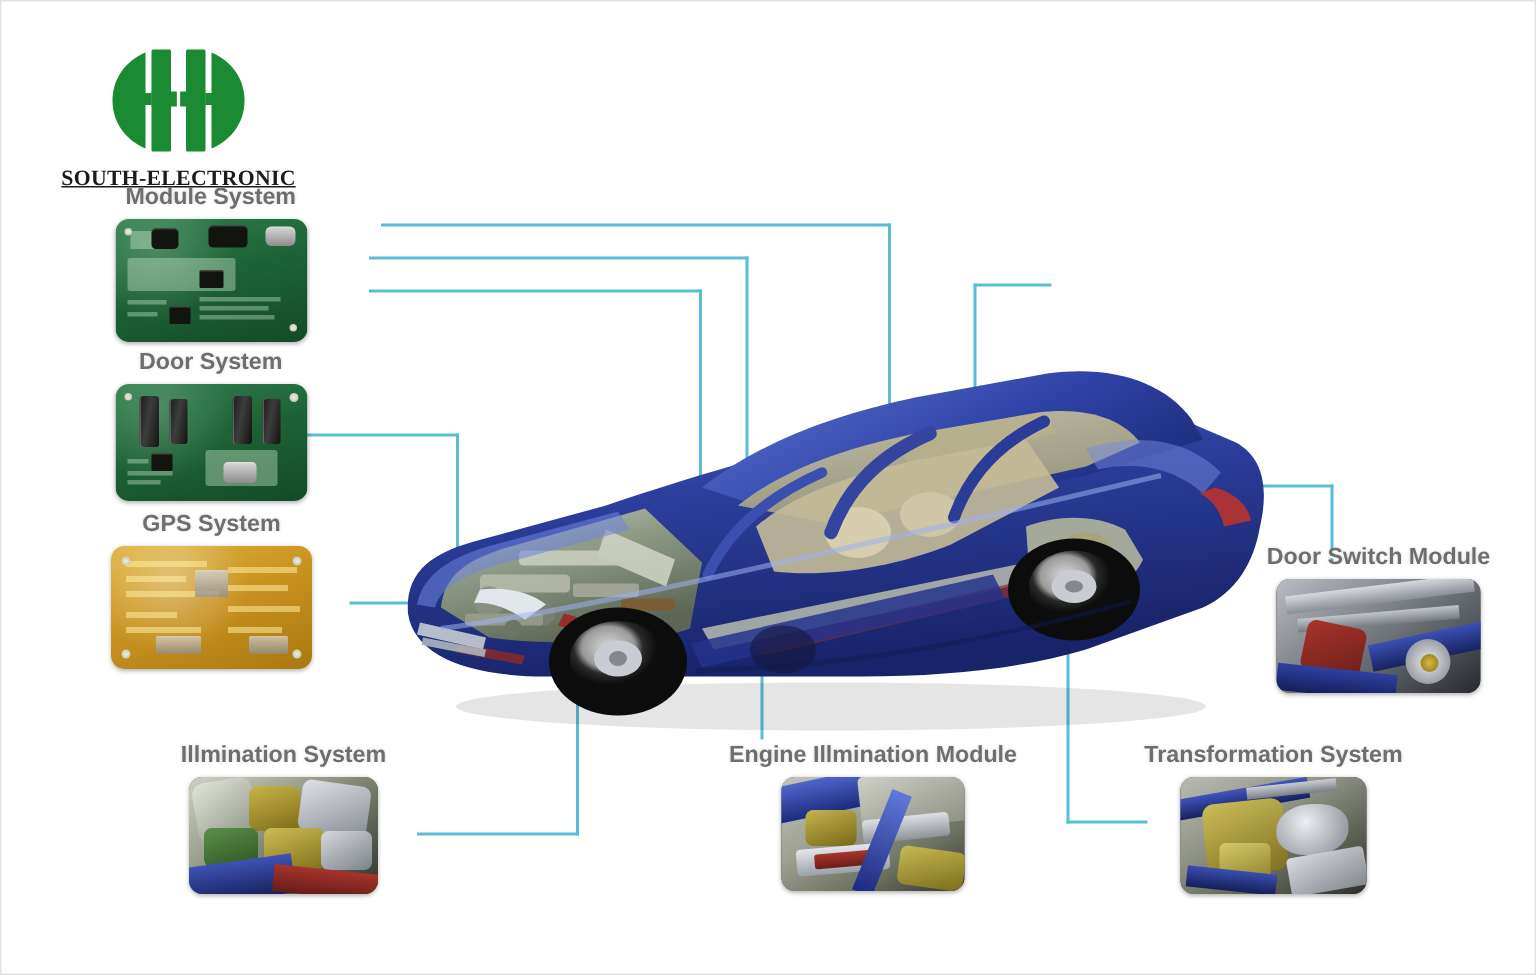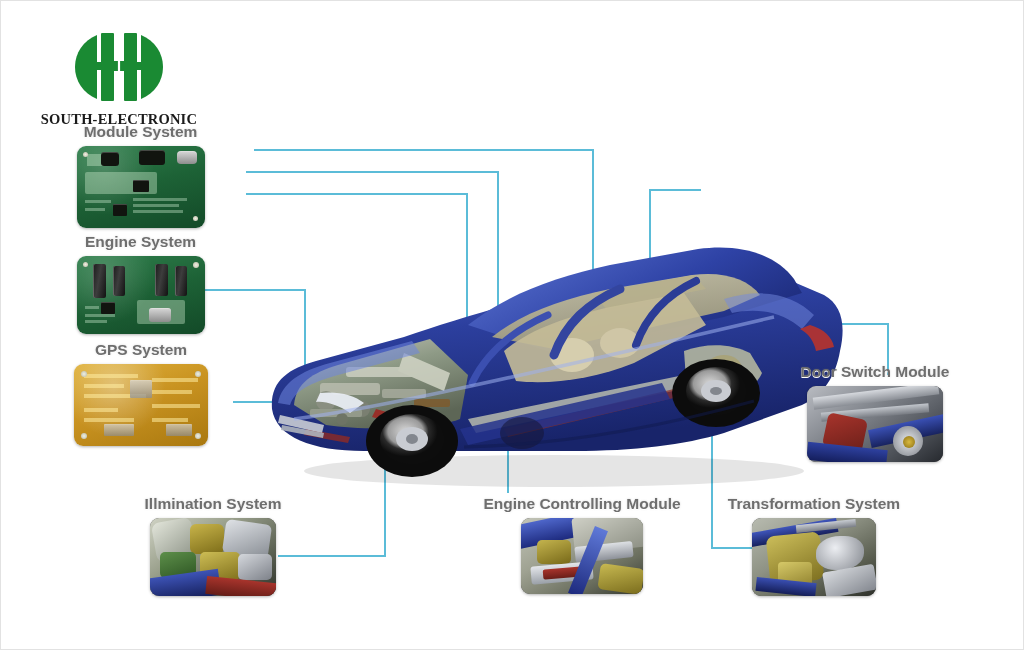--- a/index.html
+++ b/index.html
@@ -14,21 +14,21 @@
     border:1px solid #e2e2e2;
   }
 
   
   #brand { position:absolute; left:28px; top:28px; width:180px; }
   #logo-mark { width:104px; height:76px; margin:0 auto; position:relative; }
   #brand-name {
     margin-top:6px; text-align:center;
     font-family:"Liberation Serif", serif;
     font-weight:bold; font-size:14.5px; letter-spacing:.2px;
-    color:#1b1b1b; white-space:nowrap;
+    color:#1b1b1b; white-space:nowrap;text-decoration:underline;
   }
 
   
   .callout { position:absolute; }
   .callout .cap {
     font-size:15.5px; font-weight:bold; color:#6e6e6e;
     text-shadow:0 1px 0 #ffffff, 0 0 2px rgba(120,120,120,.35);
     white-space:nowrap; margin-bottom:5px;
   }
   .callout.ctr .cap { text-align:center; }
@@ -259,21 +259,21 @@
         <div class="chip" style="left:36px; top:58px; width:14px; height:12px;"></div>
         <div class="pad" style="left:6px;  top:6px;  width:5px; height:5px;"></div>
         <div class="pad" style="left:116px;top:70px; width:5px; height:5px;"></div>
         <div class="trace" style="left:8px; top:54px; width:26px; height:3px;"></div>
         <div class="trace" style="left:8px; top:62px; width:20px; height:3px;"></div>
       </div>
     </div>
   </div>
 
   <div class="callout ctr" style="left:72px; top:232px; width:135px;">
-    <div class="cap">Engine System</div>
+    <div class="cap">Door System</div>
     <div class="thumb pcb-green" style="width:128px; height:78px; margin:0 auto;">
       <div class="noise">
         <div class="cap-can" style="left:16px; top:8px;  width:13px; height:34px;"></div>
         <div class="cap-can" style="left:36px; top:10px; width:12px; height:30px;"></div>
         <div class="cap-can" style="left:78px; top:8px;  width:13px; height:32px;"></div>
         <div class="cap-can" style="left:98px; top:10px; width:12px; height:30px;"></div>
         <div class="trace g" style="left:60px; top:44px; width:48px; height:24px; border-radius:2px;"></div>
         <div class="chip silver" style="left:72px; top:52px; width:22px; height:14px; border-radius:3px;"></div>
         <div class="chip" style="left:24px; top:46px; width:14px; height:12px;"></div>
         <div class="trace" style="left:8px;  top:50px; width:14px; height:3px;"></div>
@@ -303,21 +303,21 @@
         <div class="chip silver" style="left:92px; top:60px; width:26px; height:12px; opacity:.7;"></div>
         <div class="pad" style="left:7px;   top:7px;  width:6px; height:6px;"></div>
         <div class="pad" style="left:121px; top:7px;  width:6px; height:6px;"></div>
         <div class="pad" style="left:7px;   top:69px; width:6px; height:6px;"></div>
         <div class="pad" style="left:121px; top:69px; width:6px; height:6px;"></div>
       </div>
     </div>
   </div>
 
 
-  <div class="callout ctr" style="left:784px; top:362px; width:180px;">
+  <div class="callout ctr" style="left:828px; top:362px; width:180px;">
     <div class="cap">Door Switch Module</div>
     <div class="thumb" style="width:136px; height:76px; margin:0 auto;">
       <div class="ph" style="background:linear-gradient(145deg,#b9bcc2 0%,#7f838a 40%,#4d5158 75%,#26292e 100%);">
         <div class="band" style="left:6px;  top:4px;  width:126px; height:12px;
              background:linear-gradient(180deg,#d6d9de,#8a8e95); transform:rotate(-7deg);"></div>
         <div class="band" style="left:14px; top:22px; width:108px; height:9px;
              background:linear-gradient(180deg,#c2c6cc,#767a81); transform:rotate(-5deg);"></div>
         <div class="band" style="left:18px; top:30px; width:40px; height:34px;
              background:linear-gradient(150deg,#a8342c,#6b1f19); transform:rotate(12deg); border-radius:6px;"></div>
         <div class="band" style="left:62px; top:36px; width:78px; height:18px;
@@ -325,21 +325,21 @@
         <div class="band" style="left:86px; top:40px; width:30px; height:30px;
              background:radial-gradient(circle,#e6e8ec,#7b7f86); border-radius:50%;"></div>
         <div class="band" style="left:96px; top:50px; width:12px; height:12px;
              background:radial-gradient(circle,#d9b93f,#8a6f14); border-radius:50%;"></div>
         <div class="band" style="left:0px;  top:60px; width:80px; height:18px;
              background:linear-gradient(180deg,#2e41a0,#141e5c); transform:rotate(6deg);"></div>
       </div>
     </div>
   </div>
 
-  <div class="callout ctr" style="left:128px; top:494px; width:168px;">
+  <div class="callout ctr" style="left:104px; top:494px; width:168px;">
     <div class="cap">Illmination System</div>
     <div class="thumb" style="width:126px; height:78px; margin:0 auto;">
       <div class="ph" style="background:linear-gradient(145deg,#cfd2c4 0%,#9aa08c 35%,#5e6455 70%,#2e322a 100%);">
         <div class="band" style="left:4px;  top:2px;  width:40px; height:40px;
              background:linear-gradient(150deg,#e2e5da,#8d9387); border-radius:8px; transform:rotate(-10deg);"></div>
         <div class="band" style="left:40px; top:6px;  width:34px; height:30px;
              background:linear-gradient(160deg,#c8b44a,#7c6c18); border-radius:6px;"></div>
         <div class="band" style="left:74px; top:4px;  width:46px; height:34px;
              background:linear-gradient(150deg,#dfe2e6,#878c93); border-radius:6px; transform:rotate(8deg);"></div>
         <div class="band" style="left:10px; top:34px; width:36px; height:26px;
@@ -350,21 +350,21 @@
              background:linear-gradient(150deg,#d5d8dd,#7d8189); border-radius:5px;"></div>
         <div class="band" style="left:-6px; top:56px; width:76px; height:26px;
              background:linear-gradient(180deg,#3d53b6,#16205c); transform:rotate(-8deg);"></div>
         <div class="band" style="left:56px; top:62px; width:78px; height:18px;
              background:linear-gradient(180deg,#a8342c,#651d17); transform:rotate(6deg);"></div>
       </div>
     </div>
   </div>
 
   <div class="callout ctr" style="left:468px; top:494px; width:226px;">
-    <div class="cap">Engine Controlling Module</div>
+    <div class="cap">Engine Illmination Module</div>
     <div class="thumb" style="width:122px; height:76px; margin:0 auto;">
       <div class="ph" style="background:linear-gradient(150deg,#c3c5b8 0%,#9fa292 38%,#6a6e5e 72%,#33362e 100%);">
         <div class="band" style="left:-4px; top:0px;  width:70px; height:24px;
              background:linear-gradient(180deg,#4e66ca,#1d2a7e); transform:rotate(-12deg);"></div>
         <div class="band" style="left:52px; top:-4px; width:78px; height:36px;
              background:linear-gradient(160deg,#cfd0c6,#8b8e82); transform:rotate(-6deg); border-radius:4px;"></div>
         <div class="band" style="left:16px; top:22px; width:34px; height:24px;
              background:linear-gradient(160deg,#c4b44e,#776818); border-radius:5px;"></div>
         <div class="band" style="left:54px; top:26px; width:58px; height:16px;
              background:linear-gradient(180deg,#dde0e4,#8d9199); transform:rotate(-6deg); border-radius:3px;"></div>
@@ -373,21 +373,21 @@
         <div class="band" style="left:22px; top:50px; width:40px; height:10px;
              background:linear-gradient(180deg,#a8342c,#6a1e18); transform:rotate(-5deg); border-radius:2px;"></div>
         <div class="band" style="left:78px; top:48px; width:44px; height:26px;
              background:linear-gradient(160deg,#c8ba52,#7a6c1c); transform:rotate(8deg); border-radius:5px;"></div>
         <div class="band" style="left:60px; top:8px;  width:14px; height:72px;
              background:linear-gradient(180deg,#5f79d8,#1d2a7e); transform:rotate(22deg);"></div>
       </div>
     </div>
   </div>
 
-  <div class="callout ctr" style="left:707px; top:494px; width:212px;">
+  <div class="callout ctr" style="left:742px; top:494px; width:212px;">
     <div class="cap">Transformation System</div>
     <div class="thumb" style="width:124px; height:78px; margin:0 auto;">
       <div class="ph" style="background:linear-gradient(150deg,#b8bbb0 0%,#8e9284 40%,#5a5e50 72%,#2d302a 100%);">
         <div class="band" style="left:-8px; top:8px;  width:94px; height:14px;
              background:linear-gradient(180deg,#3f55bb,#17215e); transform:rotate(-10deg);"></div>
         <div class="band" style="left:16px; top:16px; width:54px; height:48px;
              background:linear-gradient(160deg,#cbbd5a,#7e7020); border-radius:8px; transform:rotate(-6deg);"></div>
         <div class="band" style="left:26px; top:44px; width:34px; height:30px;
              background:linear-gradient(160deg,#d6c968,#867726); border-radius:4px;"></div>
         <div class="band" style="left:64px; top:18px; width:48px; height:34px;

